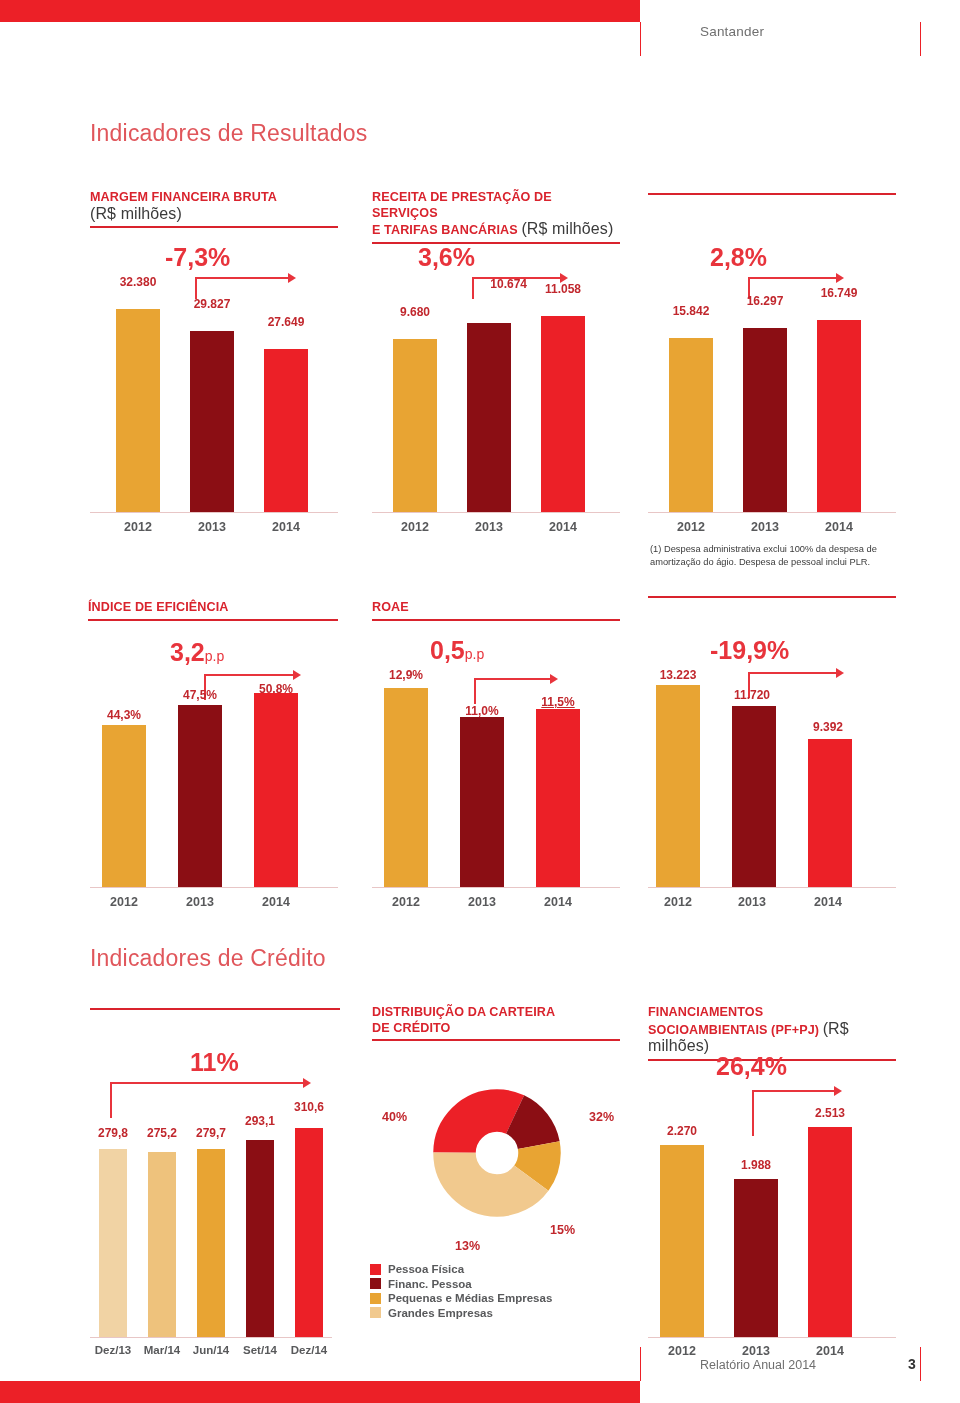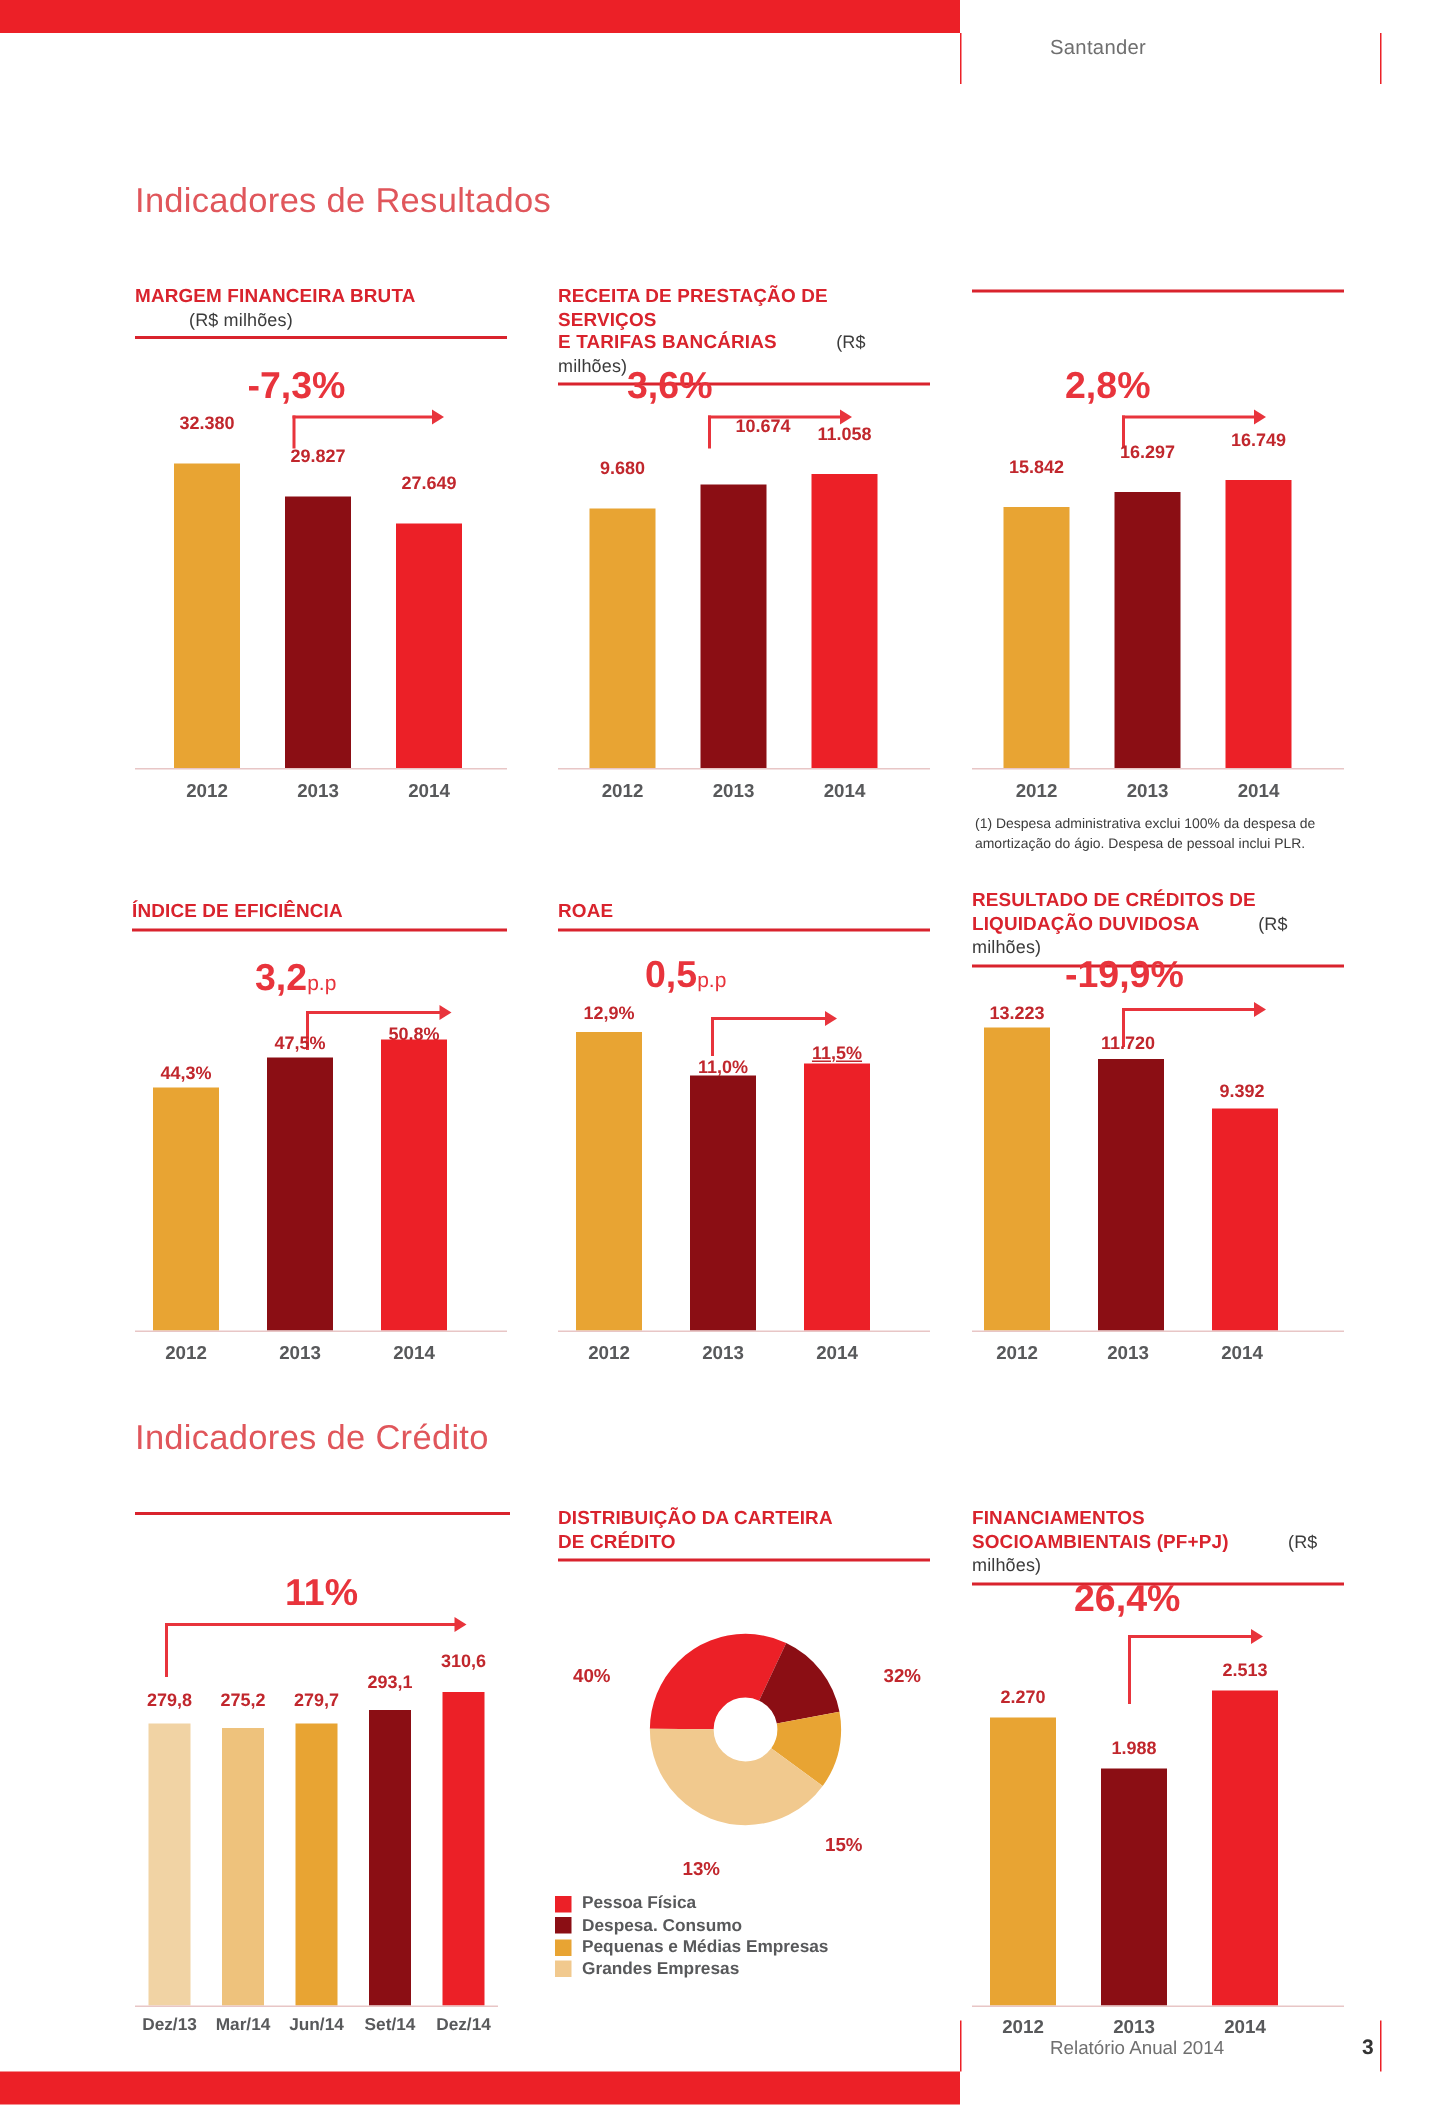--- a/index.html
+++ b/index.html
@@ -19,21 +19,21 @@
   .ftr-rule-r{position:absolute;left:920px;top:1347px;width:1px;height:34px;background:#EC2027;}
   .ftr-txt{position:absolute;left:700px;top:1358px;font-size:12.5px;color:#6f6f6f;}
   .ftr-page{position:absolute;left:908px;top:1356px;font-size:14px;color:#333;font-weight:bold;}
 
   
   .section-title{position:absolute;font-size:23px;color:#E0565B;font-weight:normal;letter-spacing:.2px;}
 
   
   .panel{position:absolute;}
   .panel-title{font-size:12.6px;color:#D9232D;font-weight:bold;line-height:15.5px;letter-spacing:.1px;}
-  .panel-title .sub{font-weight:normal;color:#3b3b3b;font-size:12px;margin-left:36px;}
+  .panel-title .sub{font-weight:normal;color:#3b3b3b;font-size:16px;}
   .panel-title sup{font-size:8px;}
   .panel-rule{height:2px;background:#D9232D;margin-top:3px;}
 
   
   .chart{position:relative;}
   .axis{position:absolute;left:0;right:0;height:1px;background:#e8c6c6;}
   .bar{position:absolute;bottom:1px;}
   .bar-label{position:absolute;font-size:12px;font-weight:bold;color:#C1272D;white-space:nowrap;text-align:center;}
   .tick{position:absolute;font-size:12.5px;font-weight:bold;color:#58595B;text-align:center;}
   .delta{position:absolute;font-size:25px;font-weight:bold;color:#E8343C;white-space:nowrap;}
@@ -202,25 +202,20 @@
   <div class="bar" style="left:164px;width:44px;height:178px;background:#EC2027;"></div>
   <div class="axis" style="bottom:0;"></div>
 </div>
 <div style="position:absolute;left:372px;top:895px;width:248px;">
   <div class="tick" style="left:-4px;width:76px;">2012</div>
   <div class="tick" style="left:72px;width:76px;">2013</div>
   <div class="tick" style="left:148px;width:76px;">2014</div>
 </div>
 
 <div class="panel" style="left:648px;top:593px;width:248px;">
-  <div class="panel-title">
-    <span>RESULTADO DE CRÉDITOS DE</span><br>
-    <span>LIQUIDAÇÃO DUVIDOSA</span>
-    <span class="sub">(R$ milhões)</span>
-  </div>
   <div class="panel-rule"></div>
 </div>
 <div class="chart" style="position:absolute;left:648px;top:638px;width:248px;height:250px;">
   <div class="delta" style="left:62px;top:-2px;"><span>-19,9%</span></div>
   <div class="arrow-v" style="left:100px;top:34px;height:26px;"></div>
   <div class="arrow-h" style="left:100px;top:34px;width:90px;"></div>
   <div class="arrow-head" style="left:188px;top:30px;"></div>
 
   <div class="bar-label" style="left:-8px;top:30px;width:76px;">13.223</div>
   <div class="bar-label" style="left:66px;top:50px;width:76px;">11.720</div>
@@ -294,21 +289,21 @@
 <div class="donut-lab" style="left:550px;top:1223px;">15%</div>
 <div class="donut-lab" style="left:455px;top:1239px;">13%</div>
 
 <div class="legend" style="left:370px;top:1263px;">
   <div class="legend-row">
     <span class="legend-sw" style="background:#EC2027;"></span>
     <span class="legend-tx">Pessoa Física</span>
   </div>
   <div class="legend-row">
     <span class="legend-sw" style="background:#8B0E14;"></span>
-    <span class="legend-tx">Despesa. Consumo</span>
+    <span class="legend-tx">Financ. Pessoa</span>
   </div>
   <div class="legend-row">
     <span class="legend-sw" style="background:#E8A433;"></span>
     <span class="legend-tx">Pequenas e Médias Empresas</span>
   </div>
   <div class="legend-row">
     <span class="legend-sw" style="background:#F1C98E;"></span>
     <span class="legend-tx">Grandes Empresas</span>
   </div>
 </div>

